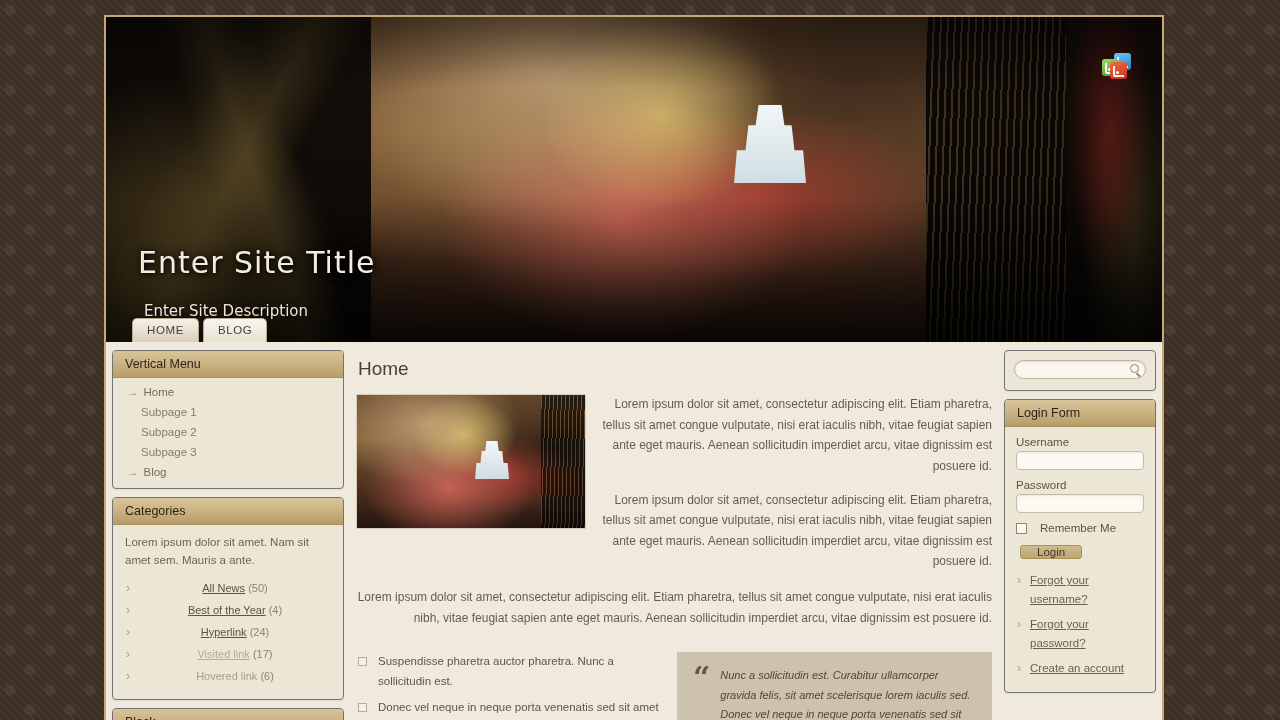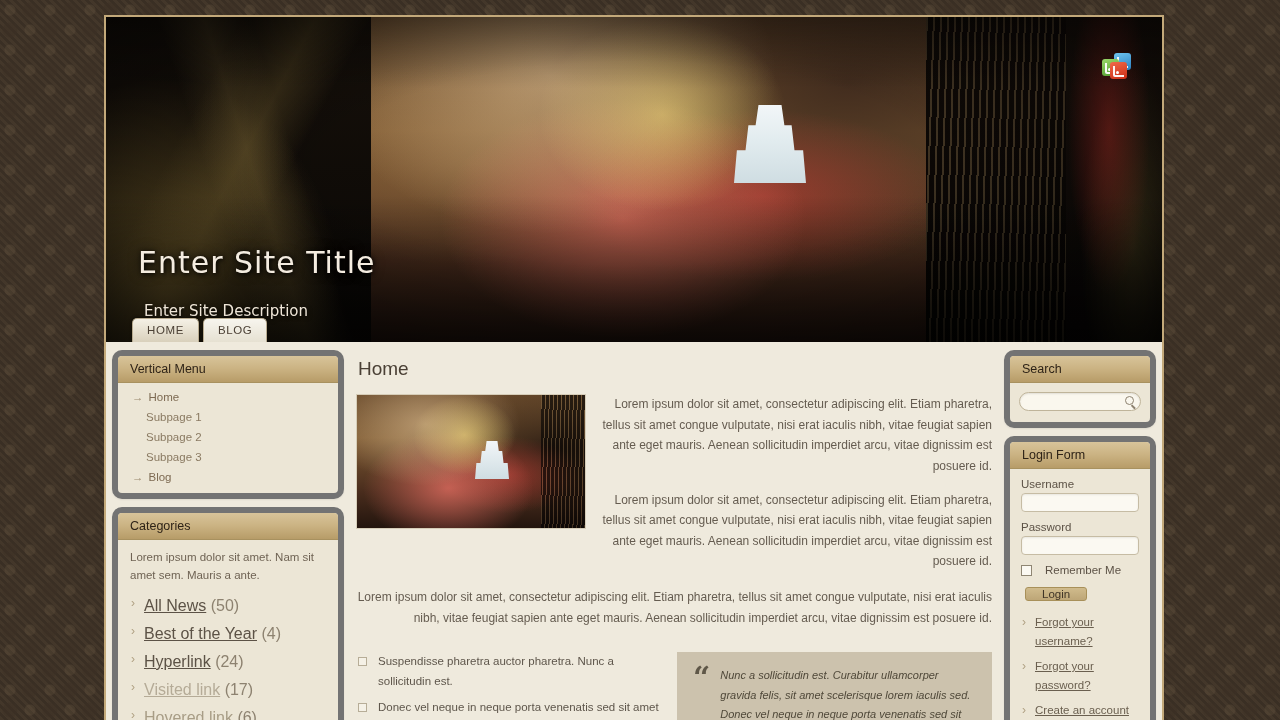--- a/index.html
+++ b/index.html
@@ -141,22 +141,22 @@
     display: flex; gap: 0;
     padding: 8px 6px 0 6px;
     background: #efeadd;
   }
   #col-left  { width: 232px; flex: 0 0 232px; }
   #col-main  { flex: 1 1 auto; padding: 8px 12px 0 12px; min-width: 0; }
   #col-right { width: 152px; flex: 0 0 152px; }
 
   
   .module {
-    border: 6px solid #737373;
-    border-radius: 10px;
+    border: 1px solid #737373;
+    border-radius: 4px;
     background: #ece6d6;
     margin-bottom: 8px;
     overflow: hidden;
     box-shadow: 0 1px 2px rgba(0,0,0,0.07);
   }
   .module-title {
     font-size: 12.5px;
     color: #2e2317;
     padding: 6px 0 6px 12px;
     background: linear-gradient(180deg, #d8c49a 0%, #cbb383 48%, #b79c68 100%);
@@ -166,21 +166,21 @@
 
   
   .vmenu { list-style: none; margin: 0; padding: 4px 0 6px 0; }
   .vmenu li { font-size: 11.5px; color: #7d6a52; padding: 4px 0 4px 14px; }
   .vmenu li.sub { padding-left: 28px; color: #8a7a62; }
   .vmenu .arrow { color: #9b8a6e; margin-right: 5px; }
 
   
   .cat-text { font-size: 11.5px; color: #6f6354; line-height: 1.55; margin: 0 0 7px 0; }
   .cat-list { list-style: none; margin: 0; padding: 0; }
-  .cat-list li { font-size: 16px; color: #6f6354; padding: 5px 0 5px 14px; position: relative; }
+  .cat-list li { font-size: 11px; color: #6f6354; padding: 5px 0 5px 14px; position: relative; text-align: center; }
   .cat-list li::before {
     content: "\203A"; position: absolute; left: 1px; top: 4px;
     color: #b0a184; font-size: 12px;
   }
   .cat-list a { color: #5c5246; text-decoration: underline; }
   .cat-list a.visited { color: #b5ab97; }
   .cat-list a.hovered { color: #a89d86; text-decoration: none; }
   .cat-count { color: #8d8270; }
 
   
@@ -402,21 +402,20 @@
         <div class="quote">
           <div class="qmark">“</div>
           <div class="qtext">Nunc a sollicitudin est. Curabitur ullamcorper gravida felis, sit amet scelerisque lorem iaculis sed. Donec vel neque in neque porta venenatis sed sit amet lectus.</div>
         </div>
       </div>
     </div>
 
     <div id="col-right">
 
       <div class="module">
-        <div class="module-title">Search</div>
         <div class="search-wrap">
           <div class="search-box">
             <input type="text" placeholder="" style="">
             <span class="mag"></span>
           </div>
         </div>
       </div>
 
       <div class="module">
         <div class="module-title">Login Form</div>

